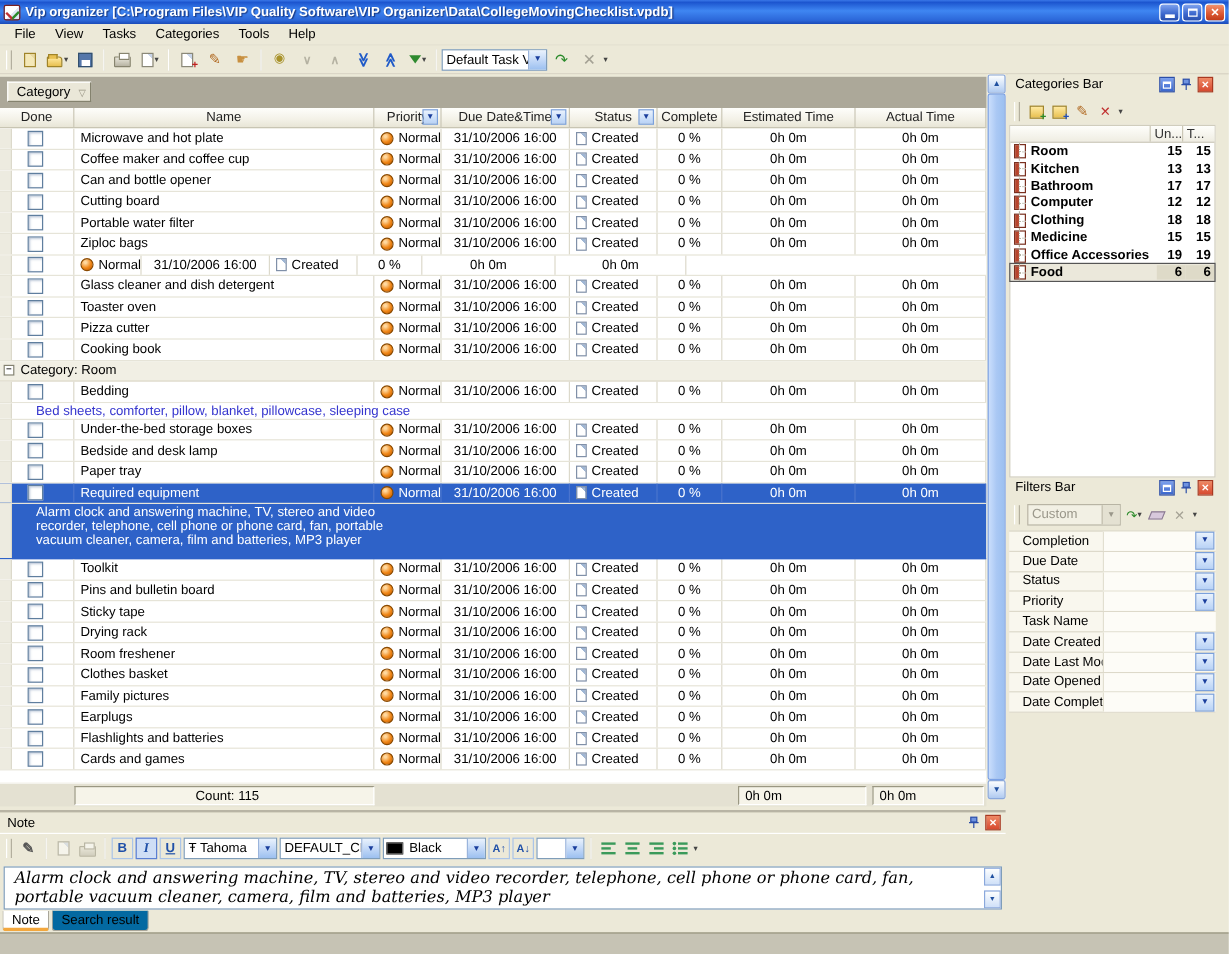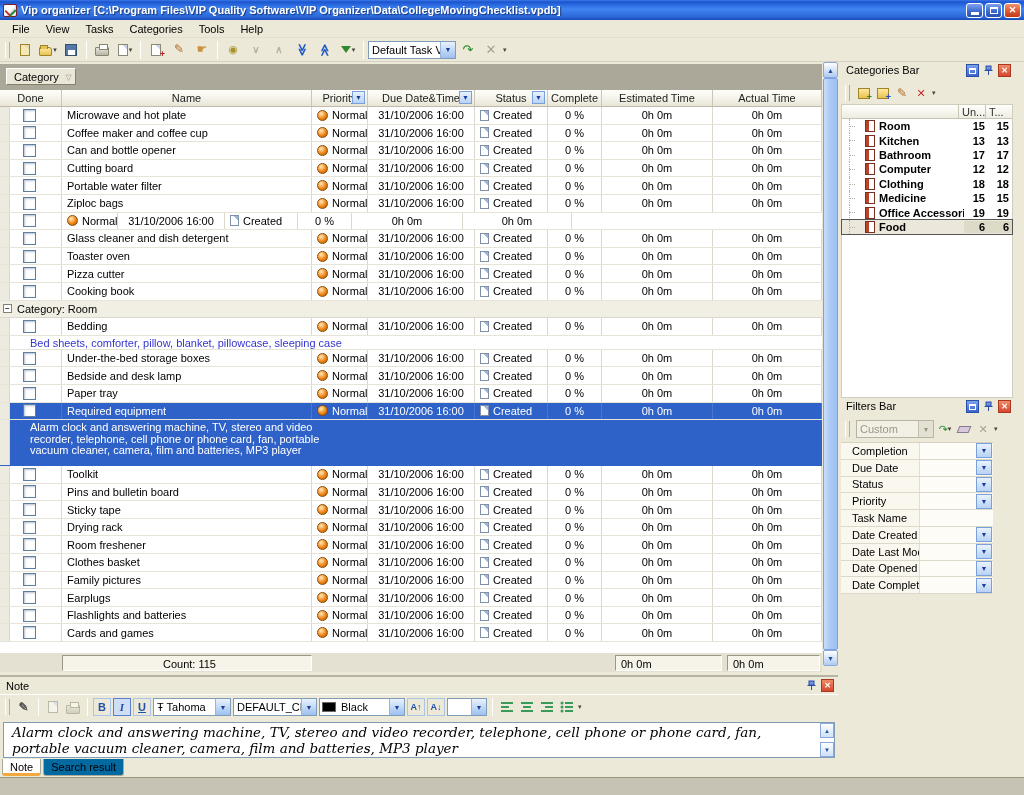--- a/index.html
+++ b/index.html
@@ -140,35 +140,35 @@
   .panel-toolbar { height:22px; display:flex; align-items:center; gap:3px; padding-left:2px; }
   .mini-ico { width:16px; height:15px; display:flex; align-items:center; justify-content:center; position:relative; font-size:11px; }
   .mi-card { width:12px; height:11px; background:linear-gradient(180deg,#ffe9a0,#e8c050); border:1px solid #a08428; }
   .mi-ov { position:absolute; right:0; bottom:0; font-size:9px; font-weight:bold; line-height:8px; }
   .green { color:#2a8a2a; } .blue { color:#2050c0; } .red { color:#c03030; } .gray { color:#a5a295; }
 
   .cat-list { position:absolute; top:42px; left:1px; width:172px; height:294px; background:#fff; border:1px solid #D0CDBD; }
   .cat-header { height:14px; display:flex; background:linear-gradient(180deg,#FEFEFB,#EFEDE2); border-bottom:1px solid #C8C4B4; }
   .cat-header .chs { flex:1; }
   .cat-header .chc { width:27px; border-left:1px solid #CBC7B6; padding:1px 2px 0 3px; color:#333; overflow:hidden; }
-  .cat-row { display:flex; align-items:center; height:14.4px; position:relative; padding-left:23px; }
+  .cat-row { display:flex; align-items:center; height:14.4px; position:relative; padding-left:3px; }
   .cat-row::before { content:''; position:absolute; left:7px; top:0; height:100%; border-left:1px dotted #b5b2a2; }
   .cat-row::after { content:''; position:absolute; left:7px; top:7px; width:6px; border-top:1px dotted #b5b2a2; }
   .cat-ico { width:10px; height:12px; background:linear-gradient(90deg,#B8442C 0 3px,#fff 3px); border:1px solid #7a3020;
     margin-right:4px; flex:0 0 auto; }
   .cat-name { flex:1; font-weight:bold; overflow:hidden; white-space:nowrap; }
   .cat-n { width:24px; text-align:right; font-weight:bold; padding-right:3px; }
   .cat-row.sel-cat { outline:1px solid #555; background:#EBE8DB; }
   .cat-row.sel-cat .cat-n { background:#DEDAC8; }
 
   .filters-title { position:absolute; top:338px; left:0; width:174px; }
   .filters-toolbar { position:absolute; top:356px; left:0; width:174px; }
   .f-combo { width:78px; }
   .eraser { width:12px; height:7px; background:#d8c8dc; border:1px solid #8a7a90; transform:skewX(-22deg); }
-  .f-rows { position:absolute; top:380px; left:1px; width:152px; background:#F9F7EE; border-top:1px solid #D6D2C2; }
+  .f-rows { position:absolute; top:380px; left:1px; width:172px; background:#F9F7EE; border-top:1px solid #D6D2C2; }
   .f-row { display:flex; align-items:center; height:16.8px; border-bottom:1px solid #DDD9CA; }
   .f-label { width:78px; padding-left:11px; overflow:hidden; white-space:nowrap; }
   .f-val { flex:1; height:100%; background:#FDFCF7; border-left:1px solid #E2DFD0; }
   .dd-btn { width:16px; height:15px; margin-right:1px; background:linear-gradient(180deg,#e9f2fd,#b8d2f6);
     border:1px solid #7AA0DC; color:#1a3e9c; font-size:7px; display:flex; align-items:center; justify-content:center; }
 
   
   .note-panel { position:absolute; top:675px; left:0; width:838px; height:102px; background:#ECE9D8;
     border-top:2px solid #B8B4A4; }
   .note-head { height:17px; display:flex; align-items:center; padding:0 4px 0 6px; }

